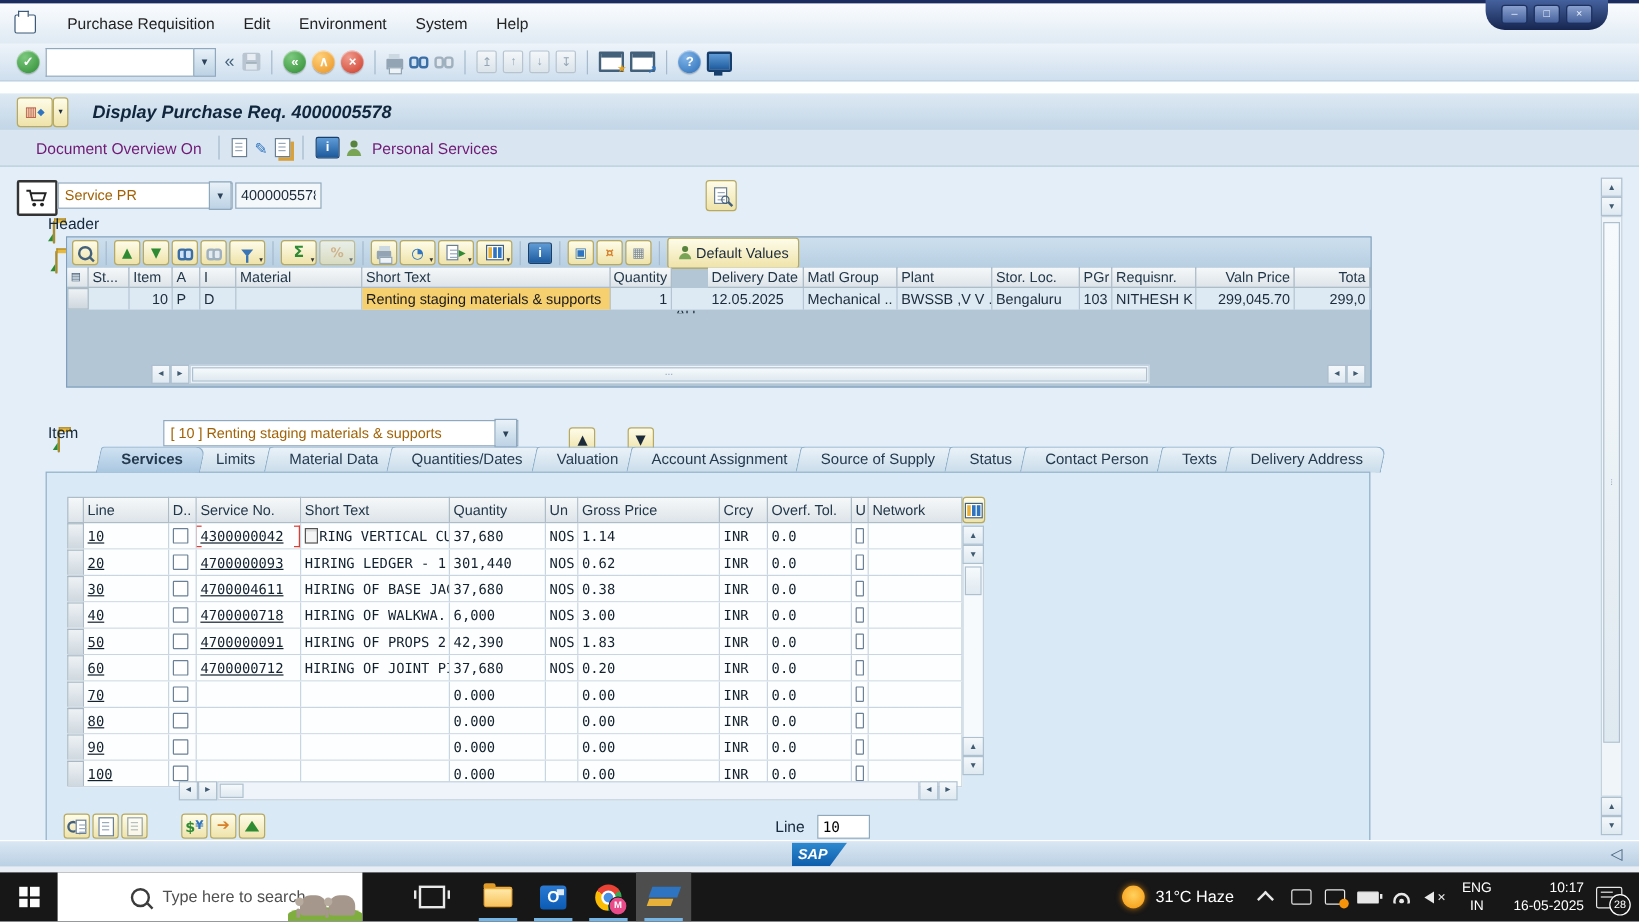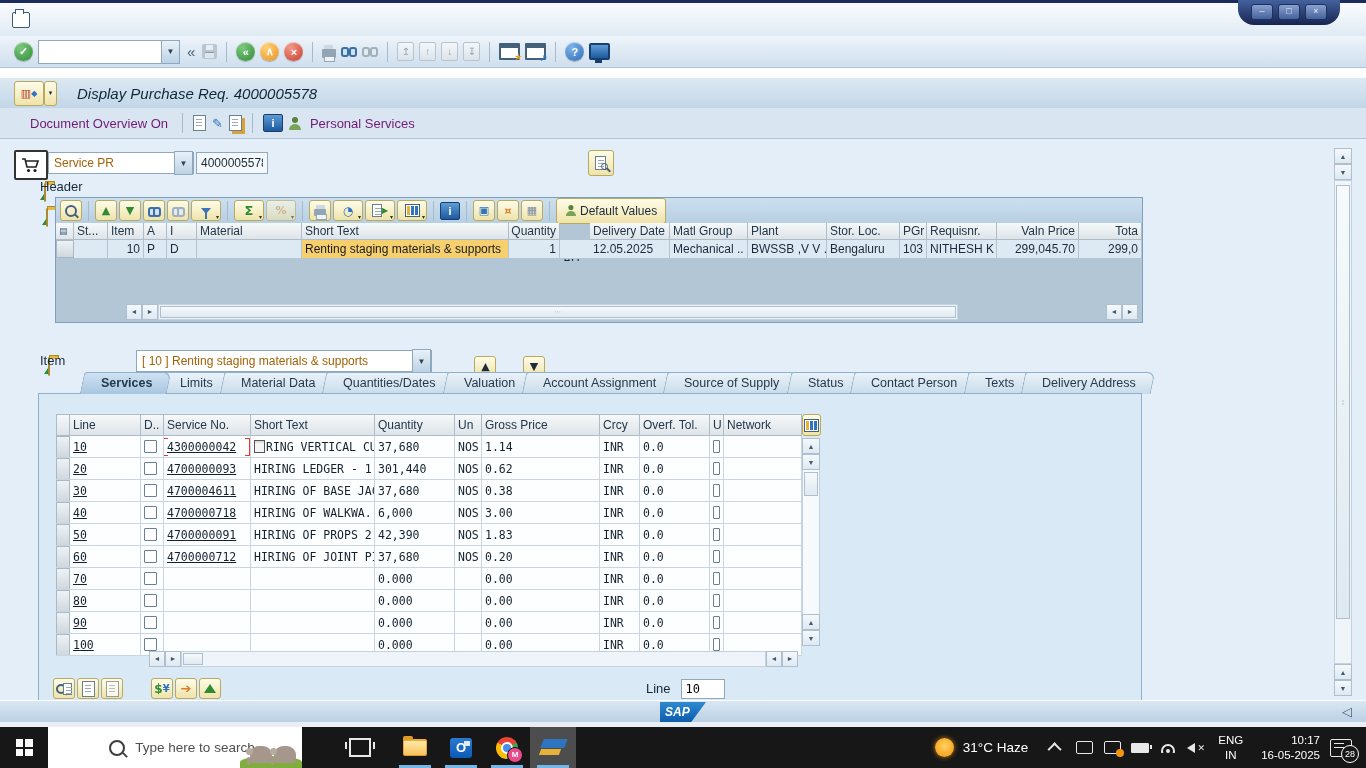--- a/index.html
+++ b/index.html
@@ -53,21 +53,21 @@
   
   .whitegap{left:0;top:68px;width:1366px;height:10px;background:#fdfefe;}
   .titlebar{left:0;top:78px;width:1366px;height:30px;background:linear-gradient(#dde9f3,#c2d6e7);
     display:flex;align-items:center;border-bottom:1px solid #9db6ca;}
   .titlechip{margin-left:14px;display:flex;}
   .chip{display:inline-flex;align-items:center;justify-content:center;height:21px;min-width:22px;
     background:linear-gradient(#fefce9,#efe3a9);border:1px solid #b9a95e;border-radius:3px;box-sizing:border-box;position:relative;}
   .chip .ddmark{position:absolute;right:1px;bottom:0px;font-size:6px;color:#333;}
   .bigchip{height:25px;min-width:30px;}
   .subchip{height:25px;min-width:13px;font-size:7px;}
-  .ttl{margin-left:20px;font-size:15px;font-weight:normal;font-style:italic;color:#10263c;}
+  .ttl{margin-left:20px;font-size:15px;font-weight:bold;font-style:italic;color:#10263c;}
   .apptoolbar{left:0;top:108px;width:1366px;height:31px;background:#d9e6f1;display:flex;align-items:center;
     padding-left:26px;box-sizing:border-box;gap:6px;border-bottom:1px solid #b0c6d8;}
   .txtbtn{font-size:13px;color:#701a75;padding:2px 4px;}
   .pg{width:11px;height:14px;background:#fff;border:1px solid #6a7f92;position:relative;}
   .pg::before{content:"";position:absolute;left:2px;top:3px;width:6px;height:1px;background:#9ab;box-shadow:0 3px 0 #9ab,0 6px 0 #9ab;}
   .pencil{color:#2e74c0;font-size:13px;}
   .pgcopy{box-shadow:3px 3px 0 #d8a13c;}
   .bluechip{width:18px;height:16px;background:linear-gradient(#5f9bd6,#1c5a9e);border:1px solid #163f6e;border-radius:2px;
     color:#fff;font-weight:bold;font-size:11px;display:flex;align-items:center;justify-content:center;}
   .per{width:11px;height:13px;position:relative;}
@@ -219,20 +219,28 @@
     background:#171717;color:#fff;font-size:9px;display:flex;align-items:center;justify-content:center;}
 </style>
 </head>
 <body>
 
 <div class="screen">
 
   <div class="abs topstrip"></div>
   <div class="abs menubar">
     <span class="scrico"></span>
+    <span style="display:flex;">
+
+    <span class="menuitem">Purchase Requisition</span>
+        <span class="menuitem">Edit</span>
+        <span class="menuitem">Environment</span>
+        <span class="menuitem">System</span>
+        <span class="menuitem">Help</span>
+      </span>
   </div>
   <div class="abs blob">
     <span class="wbtn">–</span>
     <span class="wbtn">□</span>
     <span class="wbtn">×</span>
   </div>
 
   <div class="abs toolbar">
     <span class="cir green">✓</span>
     <span class="cmdwrap">

